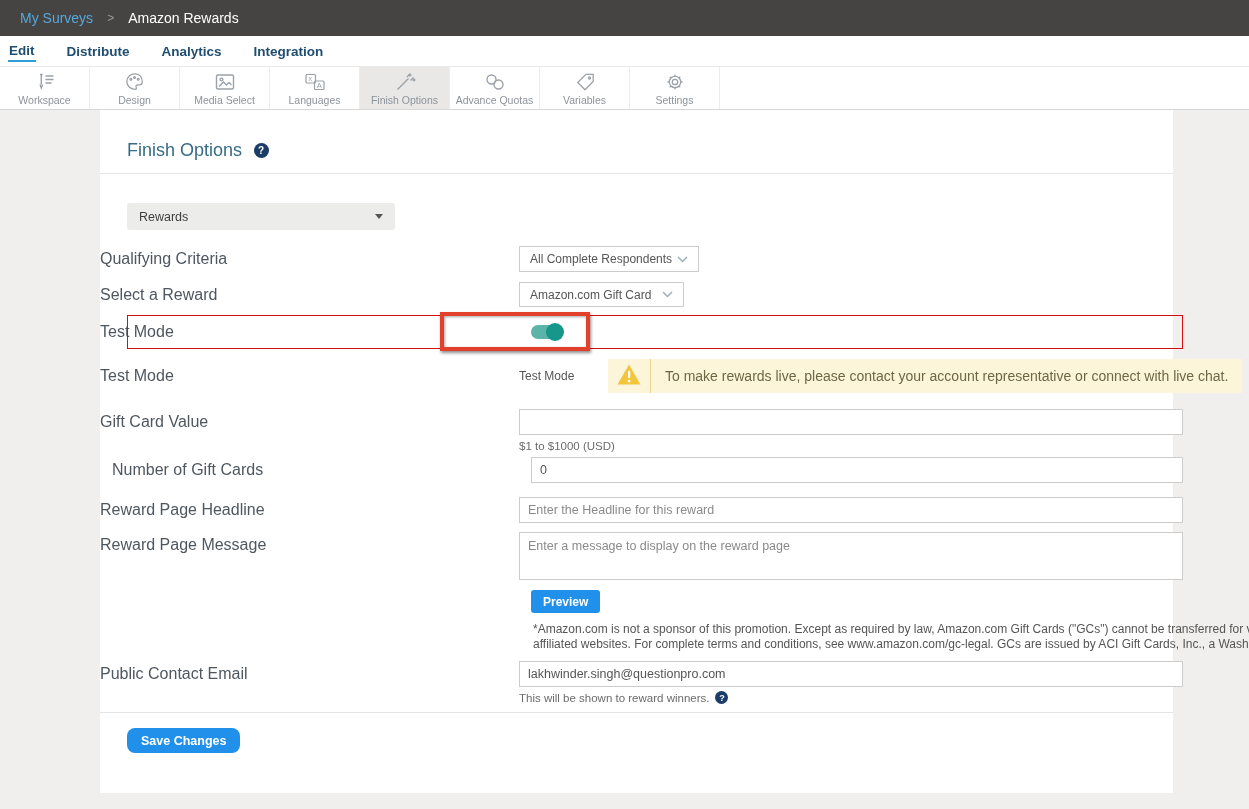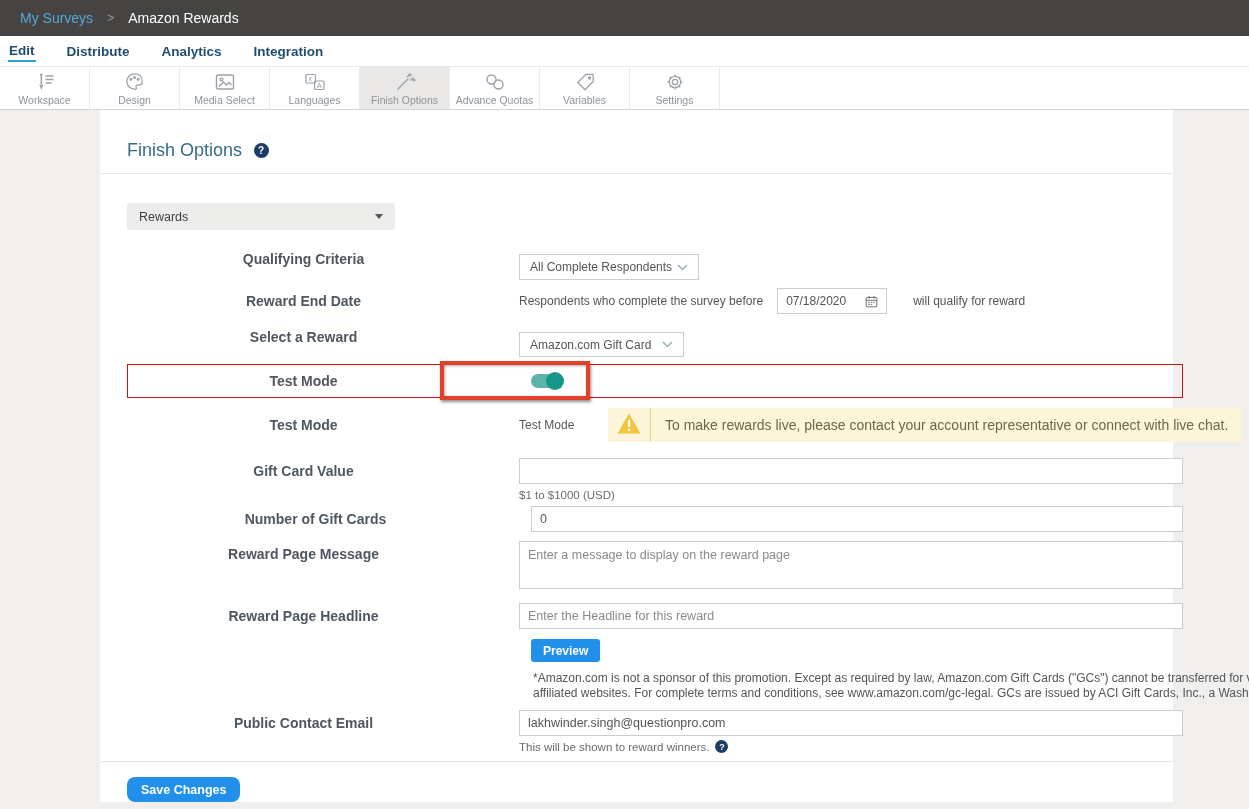--- a/index.html
+++ b/index.html
@@ -60,27 +60,27 @@
     display:flex; align-items:center; justify-content:space-between; padding:0 12px;
     font-size:12.5px; color:#3f3f3f; cursor:pointer;
   }
   .caret-sm {
     width:0; height:0; border-left:4px solid transparent; border-right:4px solid transparent;
     border-top:5px solid #555;
   }
   
   .form-row { display:flex; align-items:flex-start; }
   .form-label {
-    width:419px; text-align:center; padding-right:12px; font-size:14px; font-weight:bold;
+    width:419px; text-align:left; padding-right:12px; font-size:16px; font-weight:normal;
     color:#4e5760; line-height:26px; flex:none;
   }
   .ctrl { flex:1; min-width:0; }
   .selbox {
     height:26px; border:1px solid #ccc; background:#fff; display:flex; align-items:center;
-    justify-content:space-between; padding:0 10px; font-size:12px; color:#555; cursor:pointer;margin-top:8px;
+    justify-content:space-between; padding:0 10px; font-size:12px; color:#555; cursor:pointer;
   }
   .txt-input {
     height:26px; border:1px solid #ccc; padding:0 8px; font-size:12.5px; color:#555;
     font-family:"Liberation Sans", sans-serif; width:calc(100% + 10px); display:block;
   }
   .txt-input::placeholder, textarea::placeholder { color:#8a8a8a; opacity:1; }
   textarea.txt-area {
     height:48px; border:1px solid #ccc; padding:6px 8px; font-size:12.5px; color:#555;
     font-family:"Liberation Sans", sans-serif; width:calc(100% + 10px); resize:none; display:block;
   }
@@ -263,35 +263,20 @@
     <div class="ctrl">
       <div class="selbox w180">
         <span>All Complete Respondents</span>
         <svg width="11" height="7" viewBox="0 0 11 7">
             <path d="M1 1l4.5 4.5L10 1" stroke="#9ab0bd" fill="none" stroke-width="1.5"></path>
           </svg>
       </div>
     </div>
   </div>
 
-  <div class="form-row row-red">
-    <div class="form-label">Reward End Date</div>
-    <div class="ctrl" style="display:flex;">
-      <span class="inline-text">Respondents who complete the survey before</span>
-      <div class="date-box">
-        <span class="date-val">07/18/2020</span>
-        <svg width="13" height="13" viewBox="0 0 16 16">
-          <rect x="1.5" y="3" width="13" height="11.5" rx="1" stroke="#555" fill="none"></rect>
-          <path d="M1.5 6.5h13M5 1.2v3.2M11 1.2v3.2" stroke="#555" fill="none"></path>
-          <path d="M4 9h2M7 9h2M10 9h2M4 11.5h2M7 11.5h2" stroke="#555" fill="none"></path>
-        </svg>
-      </div>
-      <span class="inline-text">will qualify for reward</span>
-    </div>
-  </div>
 
   <div class="form-row row-sr">
     <div class="form-label">Select a Reward</div>
     <div class="ctrl">
       <div class="selbox w165" style="height:25px;">
         <span>Amazon.com Gift Card</span>
         <svg width="11" height="7" viewBox="0 0 11 7">
             <path d="M1 1l4.5 4.5L10 1" stroke="#9ab0bd" fill="none" stroke-width="1.5"></path>
           </svg>
       </div>
@@ -333,31 +318,31 @@
     </div>
   </div>
 
   <div class="form-row row-ngc">
     <div class="form-label">Number of Gift Cards</div>
     <div class="ctrl">
       <input class="txt-input" value="0" style="">
     </div>
   </div>
 
+  <div class="form-row row-rph">
+    <div class="form-label">Reward Page Headline</div>
+    <div class="ctrl">
+      <input class="txt-input" placeholder="Enter the Headline for this reward" style="">
+    </div>
+  </div>
+
   <div class="form-row row-rpm">
     <div class="form-label">Reward Page Message</div>
     <div class="ctrl">
       <textarea class="txt-area" placeholder="Enter a message to display on the reward page" style=""></textarea>
-    </div>
-  </div>
-
-  <div class="form-row row-rph">
-    <div class="form-label">Reward Page Headline</div>
-    <div class="ctrl">
-      <input class="txt-input" placeholder="Enter the Headline for this reward" style="">
     </div>
   </div>
 
   <button class="btn btn-preview">Preview</button>
 
   <div class="disclaimer">
     <div>*Amazon.com is not a sponsor of this promotion. Except as required by law, Amazon.com Gift Cards ("GCs") cannot be transferred for value or rede</div>
     <div>affiliated websites. For complete terms and conditions, see www.amazon.com/gc-legal. GCs are issued by ACI Gift Cards, Inc., a Washington corpor</div>
   </div>
 

